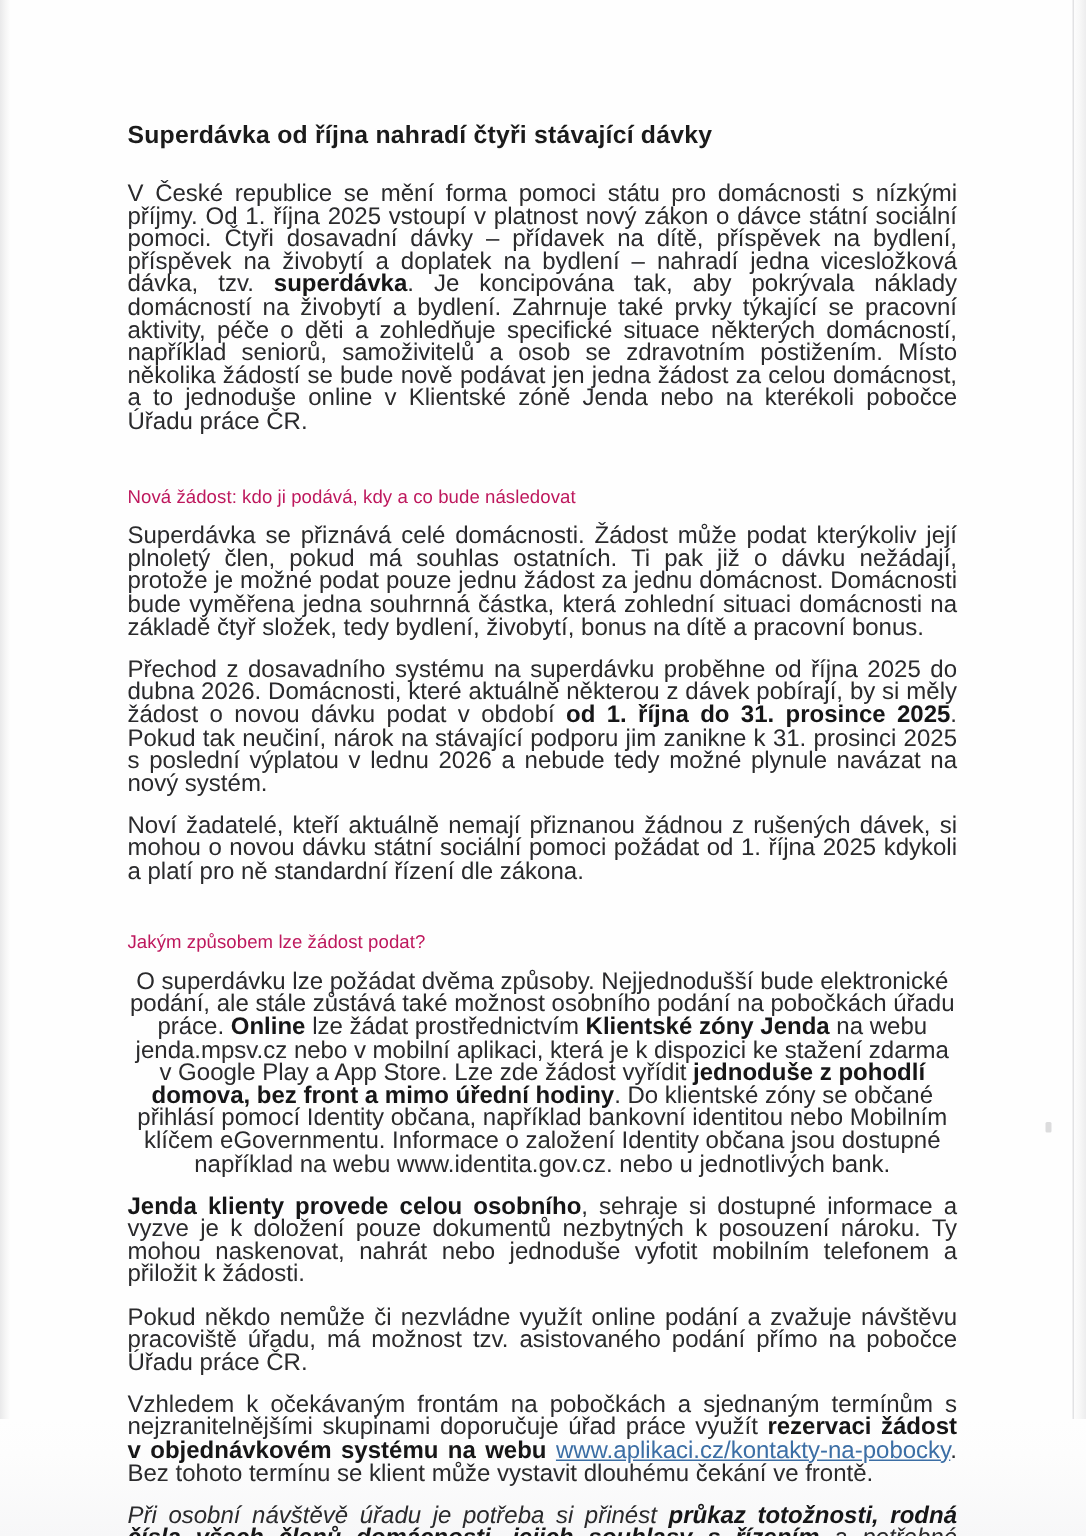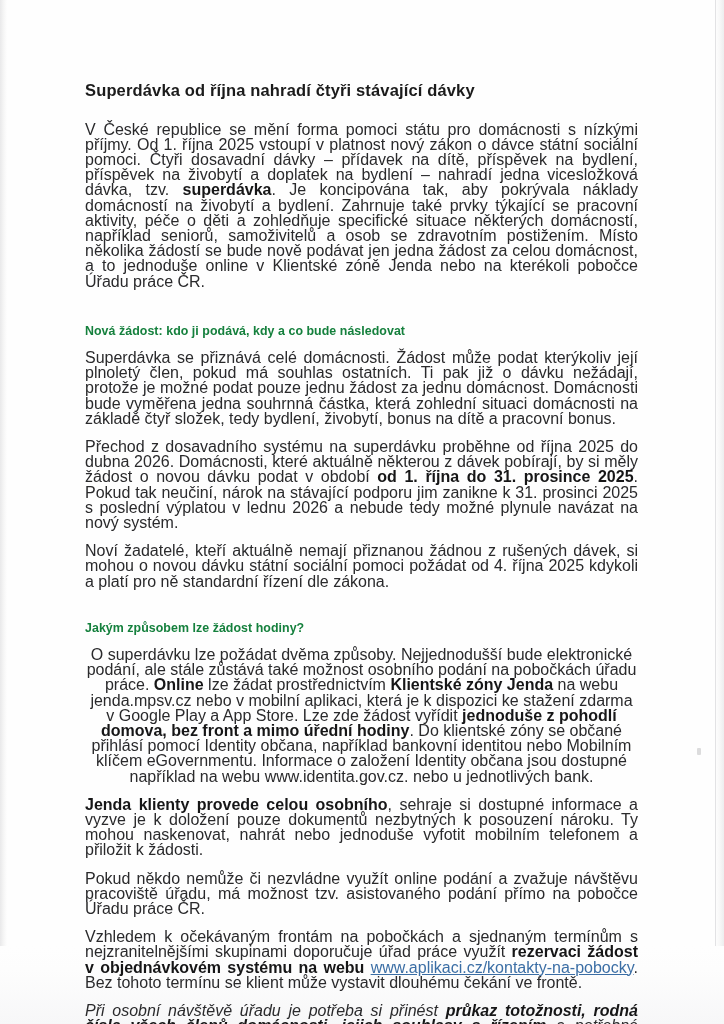--- a/index.html
+++ b/index.html
@@ -68,22 +68,22 @@
     font-size: 16.5px;
     font-weight: bold;
     color: #1b1b1b;
     letter-spacing: 0.15px;
     margin: 0 0 21px 0;
     line-height: 1.25;
   }
 
   h2.section-heading {
     font-size: 12.4px;
-    font-weight: bold;
-    color: #15803d;
+    font-weight: normal;
+    color: #be185d;
     letter-spacing: 0.05px;
     margin: 0 0 11px 0;
     line-height: 1.3;
   }
 
   p.body-par {
     font-size: 16px;
     line-height: 15.2px;
     color: #2a2a2c;
     margin: 0 0 13px 0;
@@ -126,25 +126,25 @@
     <p class="body-par"><span>V České republice se mění forma pomoci státu pro domácnosti s nízkými příjmy. Od 1. října 2025 vstoupí v platnost nový zákon o dávce státní sociální pomoci. Čtyři dosavadní dávky – přídavek na dítě, příspěvek na bydlení, příspěvek na živobytí a doplatek na bydlení – nahradí jedna vicesložková dávka, tzv. </span><b>superdávka</b><span>. Je koncipována tak, aby pokrývala náklady domácností na živobytí a bydlení. Zahrnuje také prvky týkající se pracovní aktivity, péče o děti a zohledňuje specifické situace některých domácností, například seniorů, samoživitelů a osob se zdravotním postižením. Místo několika žádostí se bude nově podávat jen jedna žádost za celou domácnost, a to jednoduše online v Klientské zóně Jenda nebo na kterékoli pobočce Úřadu práce ČR.</span></p>
 
     <div class="sec-gap-lg"></div>
 
     <h2 class="section-heading">Nová žádost: kdo ji podává, kdy a co bude následovat</h2>
 
     <p class="body-par">Superdávka se přiznává celé domácnosti. Žádost může podat kterýkoliv její plnoletý člen, pokud má souhlas ostatních. Ti pak již o dávku nežádají, protože je možné podat pouze jednu žádost za jednu domácnost. Domácnosti bude vyměřena jedna souhrnná částka, která zohlední situaci domácnosti na základě čtyř složek, tedy bydlení, živobytí, bonus na dítě a pracovní bonus.</p>
 
     <p class="body-par"><span>Přechod z dosavadního systému na superdávku proběhne od října 2025 do dubna 2026. Domácnosti, které aktuálně některou z dávek pobírají, by si měly žádost o novou dávku podat v období </span><b>od 1. října do 31. prosince 2025</b><span>. Pokud tak neučiní, nárok na stávající podporu jim zanikne k 31. prosinci 2025 s poslední výplatou v lednu 2026 a nebude tedy možné plynule navázat na nový systém.</span></p>
 
-    <p class="body-par">Noví žadatelé, kteří aktuálně nemají přiznanou žádnou z rušených dávek, si mohou o novou dávku státní sociální pomoci požádat od 4. října 2025 kdykoli a platí pro ně standardní řízení dle zákona.</p>
+    <p class="body-par">Noví žadatelé, kteří aktuálně nemají přiznanou žádnou z rušených dávek, si mohou o novou dávku státní sociální pomoci požádat od 1. října 2025 kdykoli a platí pro ně standardní řízení dle zákona.</p>
 
     <div class="sec-gap-md"></div>
 
-    <h2 class="section-heading">Jakým způsobem lze žádost hodiny?</h2>
+    <h2 class="section-heading">Jakým způsobem lze žádost podat?</h2>
 
     <p class="body-par ragged"><span>O superdávku lze požádat dvěma způsoby. Nejjednodušší bude elektronické podání, ale stále zůstává také možnost osobního podání na pobočkách úřadu práce. </span><b>Online</b><span> lze žádat prostřednictvím </span><b>Klientské zóny Jenda</b><span> na webu jenda.mpsv.cz nebo v mobilní aplikaci, která je k dispozici ke stažení zdarma v Google Play a App Store. Lze zde žádost vyřídit </span><b>jednoduše z pohodlí domova, bez front a mimo úřední hodiny</b><span>. Do klientské zóny se občané přihlásí pomocí Identity občana, například bankovní identitou nebo Mobilním klíčem eGovernmentu. Informace o založení Identity občana jsou dostupné například na webu www.identita.gov.cz. nebo u jednotlivých bank.</span></p>
 
     <p class="body-par"><b>Jenda klienty provede celou osobního</b><span>, sehraje si dostupné informace a vyzve je k doložení pouze dokumentů nezbytných k posouzení nároku. Ty mohou naskenovat, nahrát nebo jednoduše vyfotit mobilním telefonem a přiložit k žádosti.</span></p>
 
     <p class="body-par">Pokud někdo nemůže či nezvládne využít online podání a zvažuje návštěvu pracoviště úřadu, má možnost tzv. asistovaného podání přímo na pobočce Úřadu práce ČR.</p>
 
     <p class="body-par"><span>Vzhledem k očekávaným frontám na pobočkách a sjednaným termínům s nejzranitelnějšími skupinami doporučuje úřad práce využít </span><b>rezervaci žádost v objednávkovém systému na webu </b><a class="doc-link" href="#">www.aplikaci.cz/kontakty-na-pobocky</a><span>. Bez tohoto termínu se klient může vystavit dlouhému čekání ve frontě.</span></p>
 
     <p class="body-par last"><span>Při osobní návštěvě úřadu je potřeba si přinést </span><b>průkaz totožnosti, rodná čísla všech členů domácnosti, jejich souhlasy s řízením</b><span> a potřebné dokumenty pro doložení nároku. Seznam</span></p>

